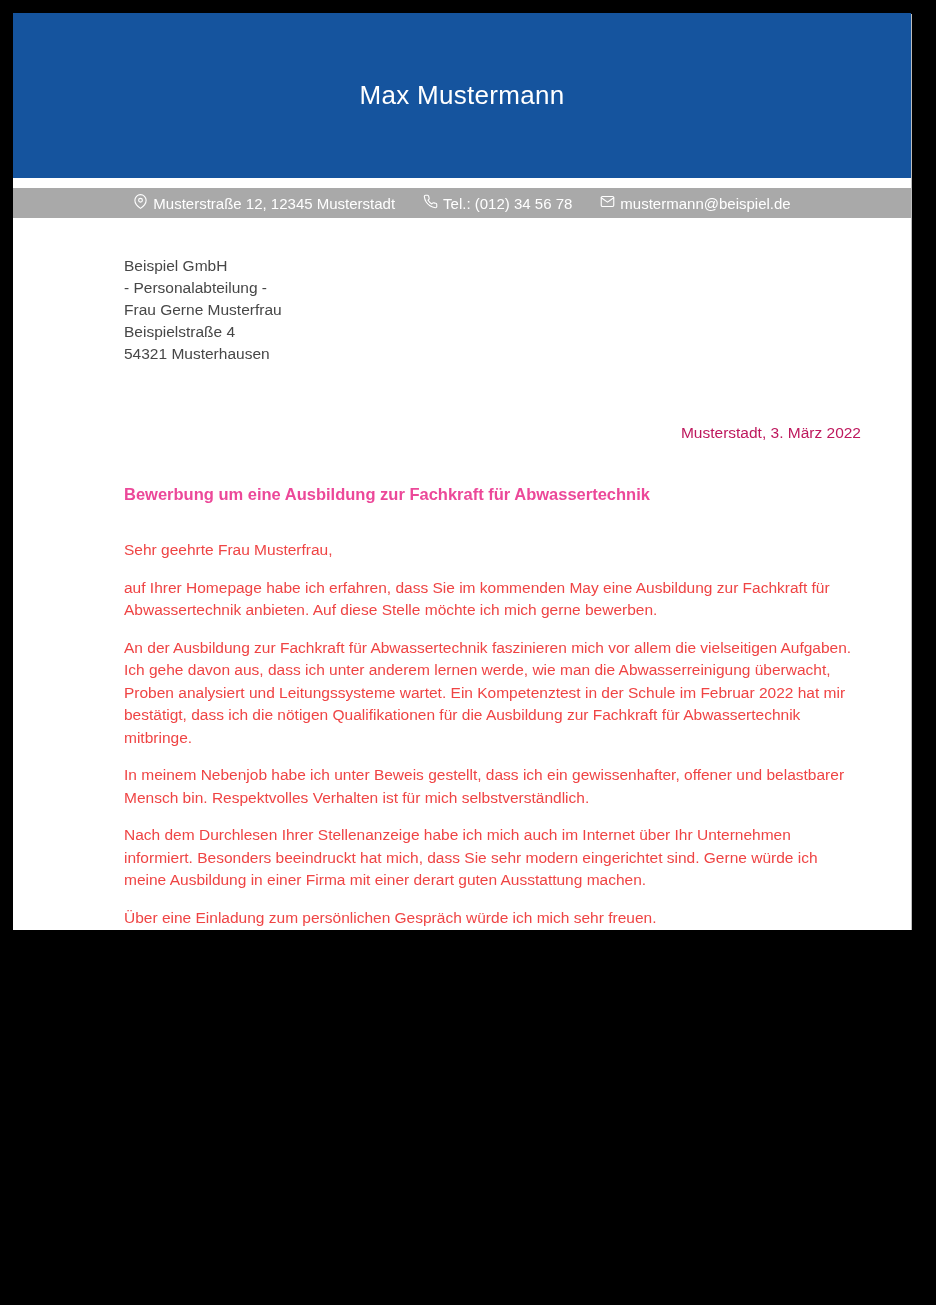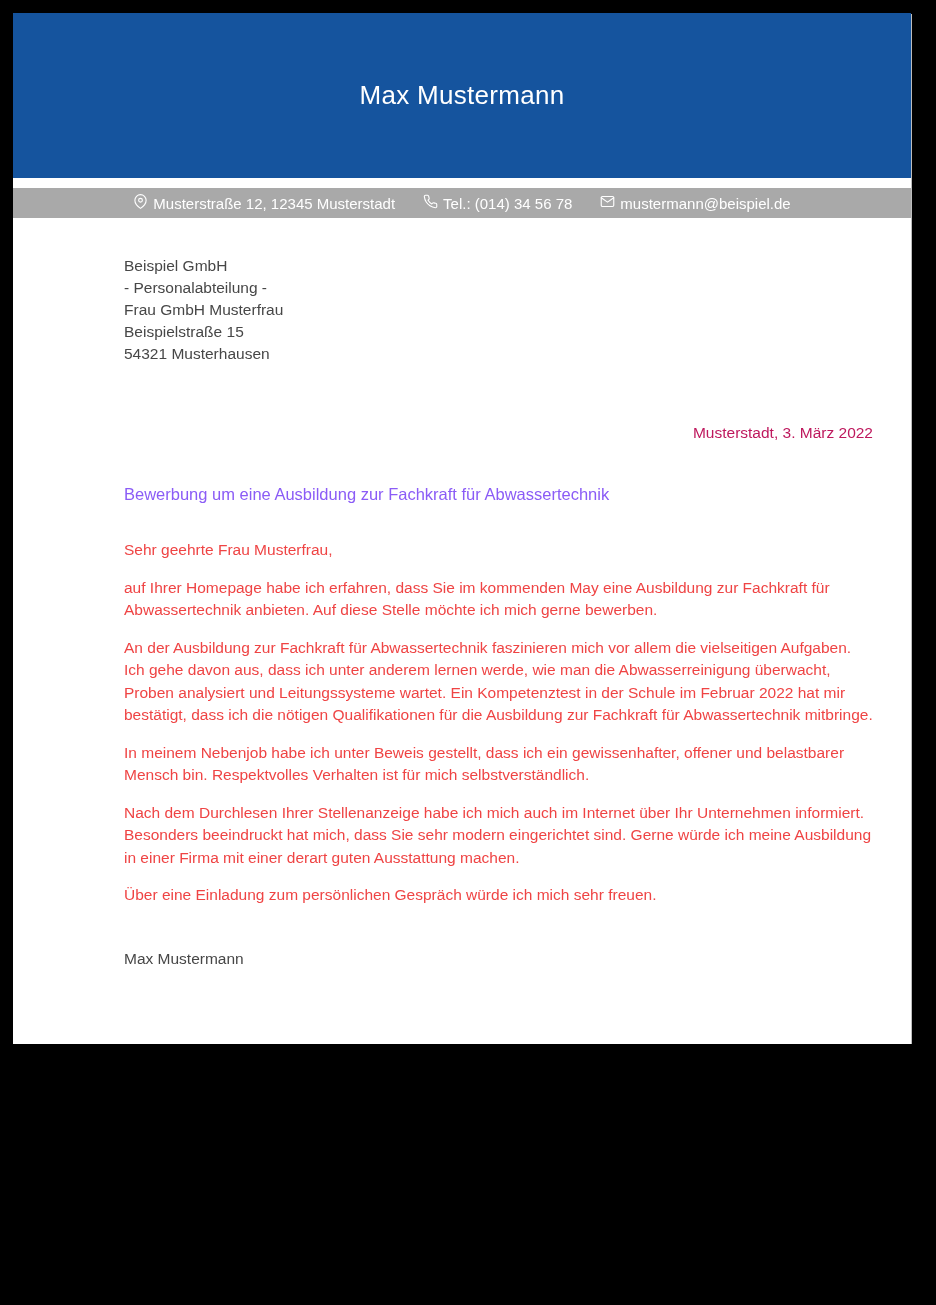--- a/index.html
+++ b/index.html
@@ -4,21 +4,21 @@
 <style>
   html, body {
     margin: 0;
     padding: 0;
     background: #000000;
     font-family: "Liberation Sans", "DejaVu Sans", sans-serif;
   }
   .stage {
     position: relative;
     width: 936px;
-    height: 1044px;
+    height: 930px;
     background: #000000;
     overflow: hidden;
   }
   .page {
     position: absolute;
     left: 13px;
     top: 13px;
     width: 898px;
     height: 1269px;
     background: #ffffff;
@@ -58,40 +58,40 @@
     width: 15px;
     height: 15px;
     stroke: #ffffff;
     fill: none;
     stroke-width: 1.8;
     stroke-linecap: round;
     stroke-linejoin: round;
   }
   .content {
     position: relative;
-    padding: 0 38px 0 111px;
+    padding: 0 50px 0 111px;
     color: #4f4f4f;
     font-size: 15.5px;
   }
   .recipient {
     margin-top: 37px;
     line-height: 22px;
     color: #474747;
   }
   .date-line {
     margin-top: 57px;
     text-align: right;
     line-height: 22px;
     color: #be185d;
   }
   .subject {
     margin: 39px 0 0;
     font-size: 16.5px;
-    font-weight: 400;
-    color: #8b5cf6;
+    font-weight: 700;
+    color: #ec4899;
     line-height: 22px;
   }
   .content p.body-par {
     margin: 15px 0 0;
     line-height: 22.5px;
     color: #ef4444;
   }
   .content p.salutation { margin-top: 34px; }
   .content p.closing { margin-top: 20px; }
   .signature {
@@ -129,39 +129,39 @@
             </svg>
         </span>
         <span>Musterstraße 12, 12345 Musterstadt</span>
       </div>
       <div class="contact-item">
         <span>
           <svg viewBox="0 0 24 24">
               <path d="M22 16.92v3a2 2 0 0 1-2.18 2 19.79 19.79 0 0 1-8.63-3.07 19.5 19.5 0 0 1-6-6 19.79 19.79 0 0 1-3.07-8.67A2 2 0 0 1 4.11 2h3a2 2 0 0 1 2 1.72 12.84 12.84 0 0 0 .7 2.81 2 2 0 0 1-.45 2.11L8.09 9.91a16 16 0 0 0 6 6l1.27-1.27a2 2 0 0 1 2.11-.45 12.84 12.84 0 0 0 2.81.7A2 2 0 0 1 22 16.92z"></path>
             </svg>
         </span>
-        <span>Tel.: (014) 34 56 78</span>
+        <span>Tel.: (012) 34 56 78</span>
       </div>
       <div class="contact-item">
         <span>
           <svg viewBox="0 0 24 24">
               <rect x="2" y="4" width="20" height="16" rx="2"></rect>
               <polyline points="22,6 12,13 2,6"></polyline>
             </svg>
         </span>
         <span>mustermann@beispiel.de</span>
       </div>
     </div>
 
     <div class="content">
       <div class="recipient">
         <div>Beispiel GmbH</div>
         <div>- Personalabteilung -</div>
-        <div>Frau GmbH Musterfrau</div>
-        <div>Beispielstraße 15</div>
+        <div>Frau Gerne Musterfrau</div>
+        <div>Beispielstraße 4</div>
         <div>54321 Musterhausen</div>
       </div>
 
       <div class="date-line">Musterstadt, 3. März 2022</div>
 
       <p class="subject">Bewerbung um eine Ausbildung zur Fachkraft für Abwassertechnik</p>
 
       <p class="body-par salutation">Sehr geehrte Frau Musterfrau,</p>
       <p class="body-par">auf Ihrer Homepage habe ich erfahren, dass Sie im kommenden May eine Ausbildung zur Fachkraft für Abwassertechnik anbieten. Auf diese Stelle möchte ich mich gerne bewerben.</p>
       <p class="body-par">An der Ausbildung zur Fachkraft für Abwassertechnik faszinieren mich vor allem die vielseitigen Aufgaben. Ich gehe davon aus, dass ich unter anderem lernen werde, wie man die Abwasserreinigung überwacht, Proben analysiert und Leitungssysteme wartet. Ein Kompetenztest in der Schule im Februar 2022 hat mir bestätigt, dass ich die nötigen Qualifikationen für die Ausbildung zur Fachkraft für Abwassertechnik mitbringe.</p>

